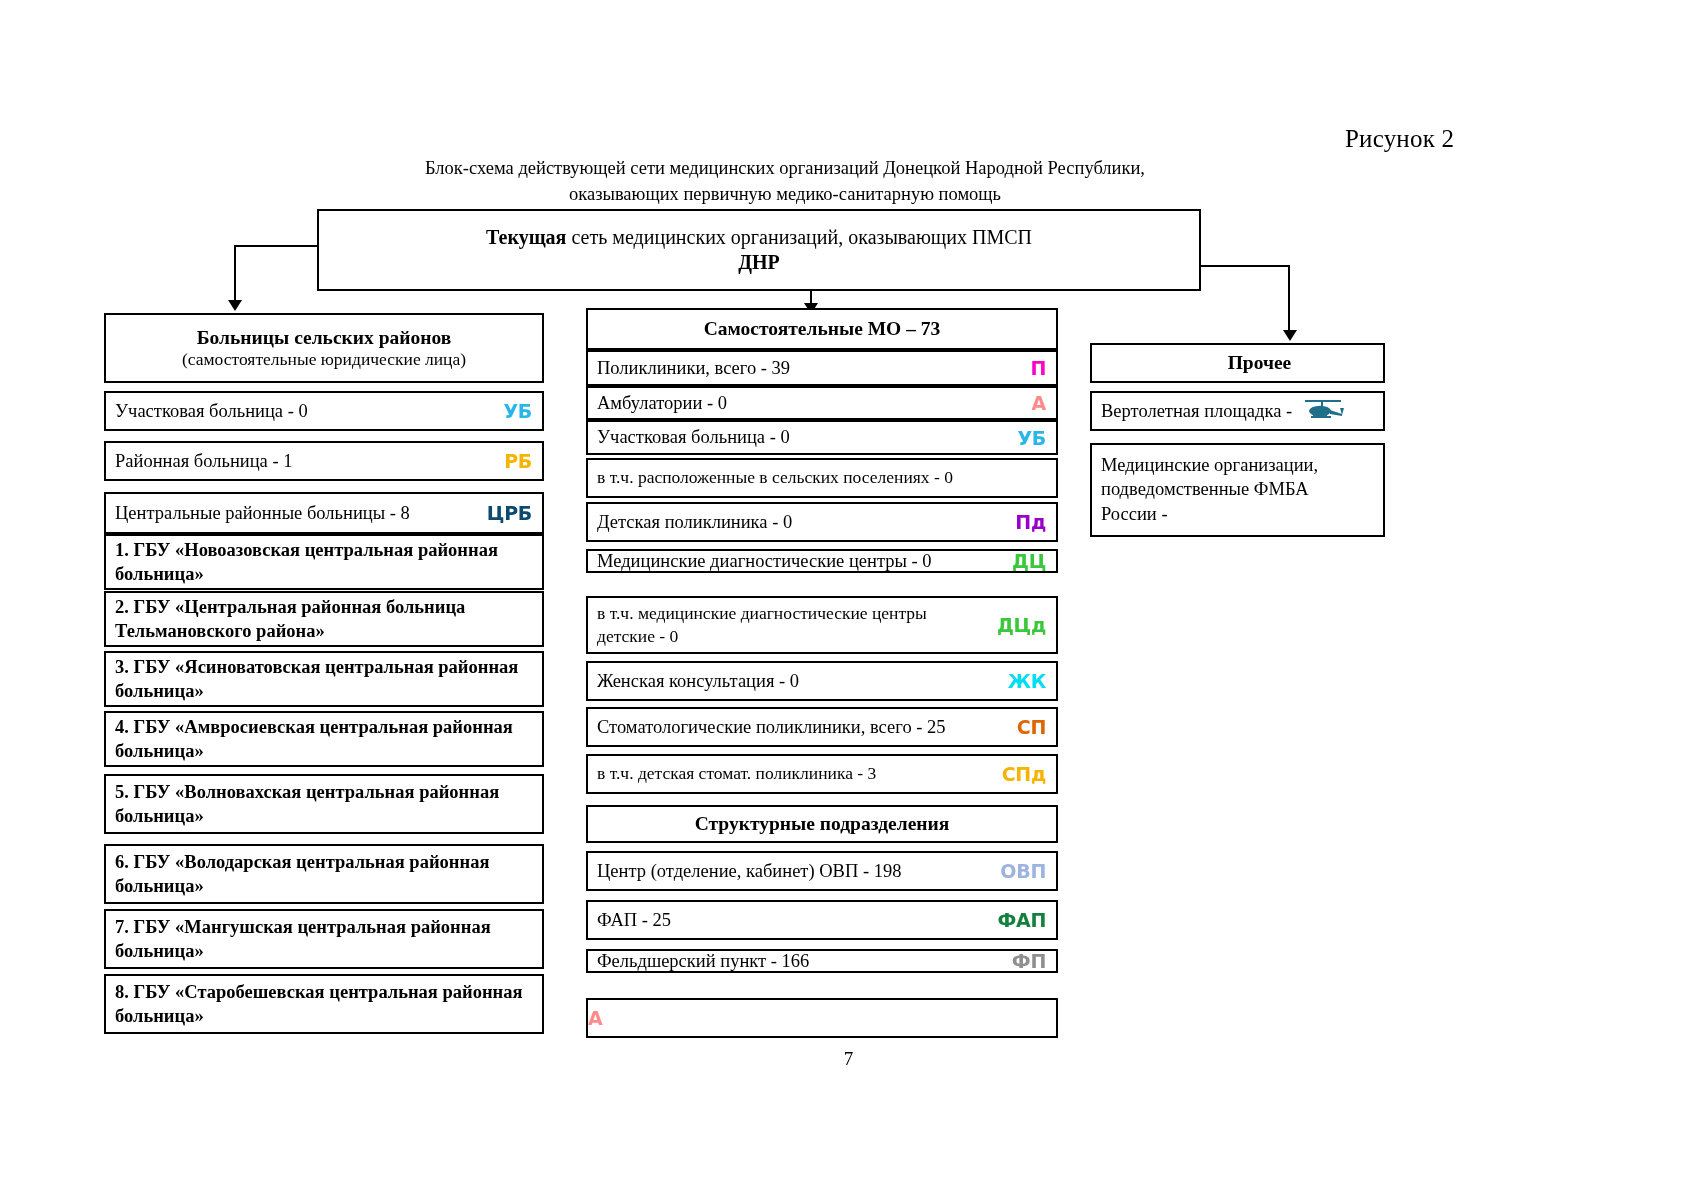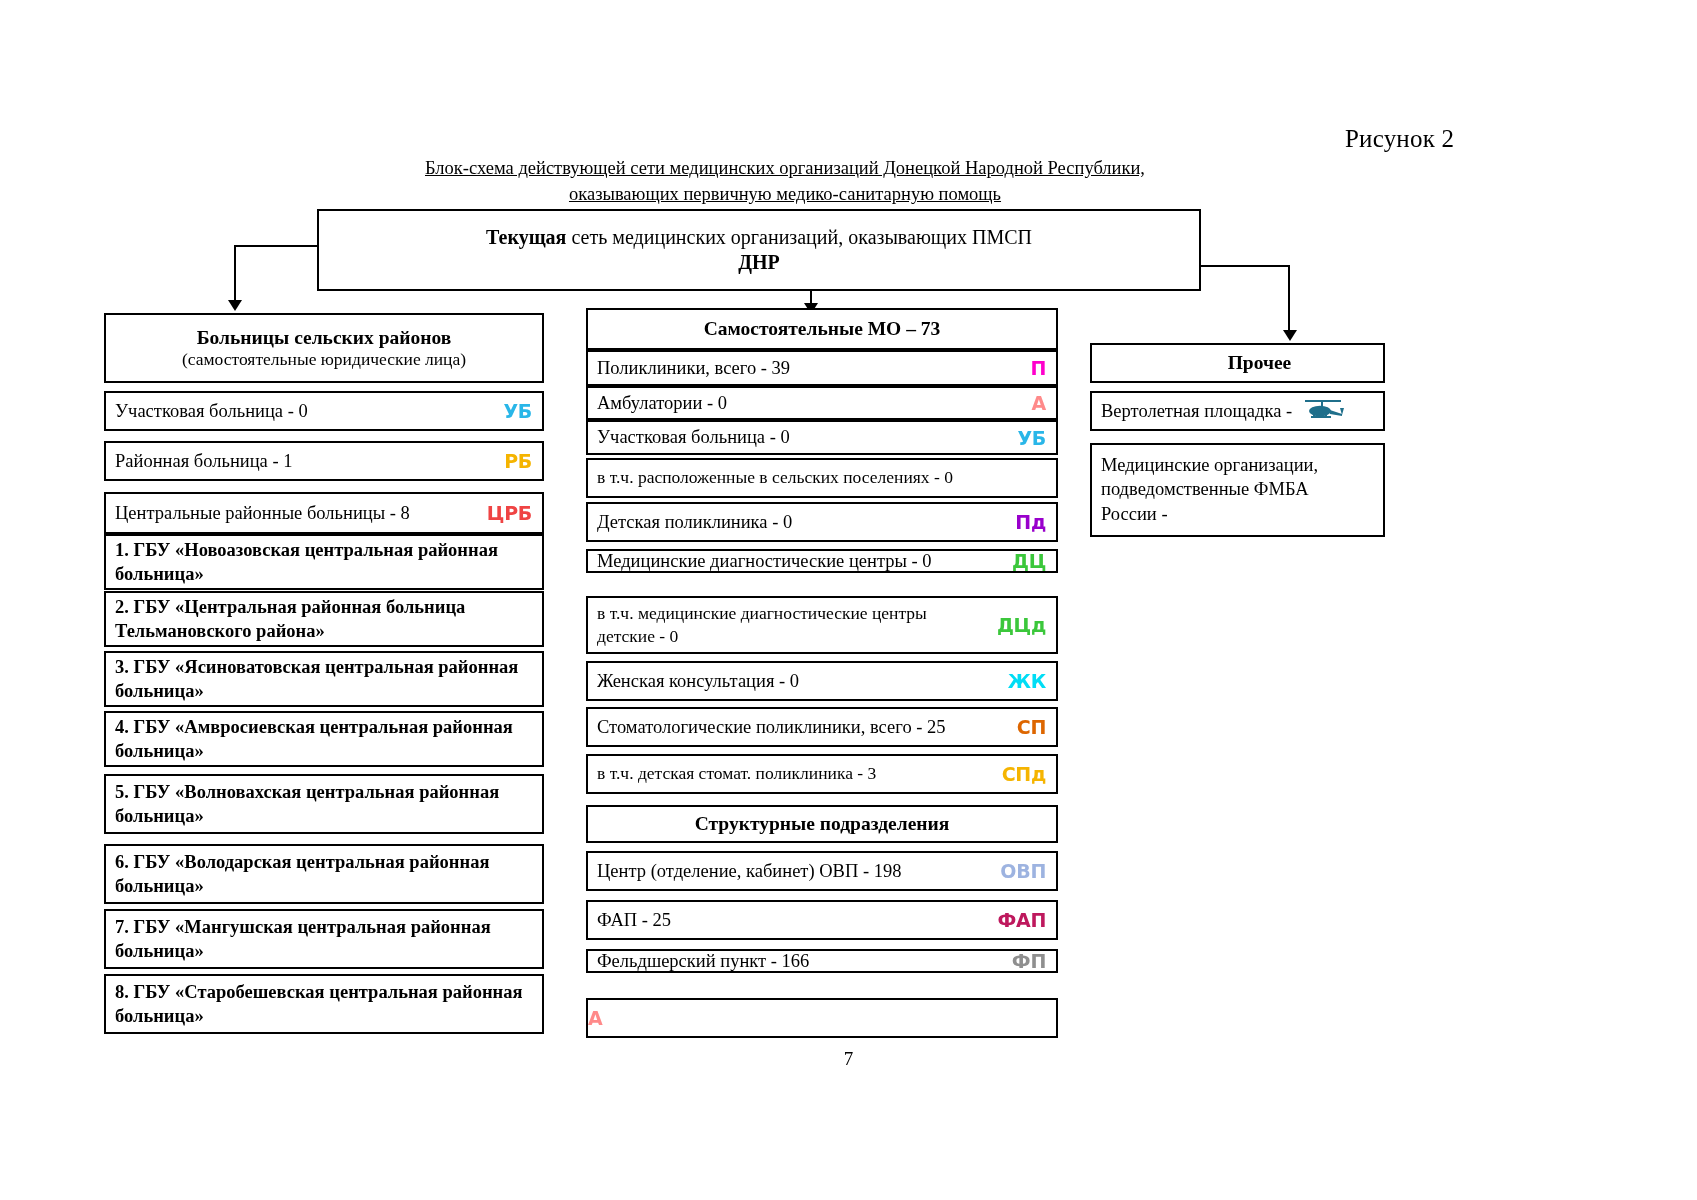--- a/index.html
+++ b/index.html
@@ -17,21 +17,21 @@
   .fig-label{
     position:absolute;left:1345px;top:125px;
     font-size:25px;letter-spacing:.2px;white-space:nowrap;
   }
 
   
   .title{
     position:absolute;left:335px;top:155px;width:900px;
     text-align:center;font-size:18.5px;line-height:1.42;
   }
-  .title div{white-space:nowrap;text-decoration:underline;}
+  .title div{white-space:nowrap;}
 
   
   .box{
     position:absolute;
     border:2px solid #000;
     background:#fff;
     box-sizing:border-box;
     display:flex;
     align-items:center;
   }
@@ -123,21 +123,21 @@
   <div class="box" style="left:104px;top:391px;width:440px;height:40px;">
     <span class="txt">Участковая больница - 0</span>
     <span class="badge" style="color:#29b6e8;">УБ</span>
   </div>
   <div class="box" style="left:104px;top:441px;width:440px;height:40px;">
     <span class="txt">Районная больница - 1</span>
     <span class="badge" style="color:#f5b400;">РБ</span>
   </div>
   <div class="box" style="left:104px;top:492px;width:440px;height:42px;">
     <span class="txt">Центральные районные больницы - 8</span>
-    <span class="badge" style="color:#ef4444;text-align:center;">ЦРБ</span>
+    <span class="badge" style="color:#0c4a6e;text-align:center;">ЦРБ</span>
   </div>
 
   <div class="box" style="left:104px;top:534px;width:440px;height:56px;">
     <span class="txt bold">1. ГБУ «Новоазовская центральная районная больница»</span>
   </div>
   <div class="box" style="left:104px;top:591px;width:440px;height:56px;">
     <span class="txt bold">2. ГБУ «Центральная районная больница Тельмановского района»</span>
   </div>
   <div class="box" style="left:104px;top:651px;width:440px;height:56px;">
     <span class="txt bold">3. ГБУ «Ясиноватовская центральная районная больница»</span>
@@ -205,21 +205,21 @@
   <div class="box ctr" style="left:586px;top:805px;width:472px;height:38px;">
     <span class="txt bold" style="font-size:19.5px;">Структурные подразделения</span>
   </div>
 
   <div class="box" style="left:586px;top:851px;width:472px;height:40px;">
     <span class="txt">Центр (отделение, кабинет) ОВП - 198</span>
     <span class="badge" style="color:#9db3e0;">ОВП</span>
   </div>
   <div class="box" style="left:586px;top:900px;width:472px;height:40px;">
     <span class="txt">ФАП - 25</span>
-    <span class="badge" style="color:#be185d;margin-left:14px;">ФАП</span>
+    <span class="badge" style="color:#15803d;margin-left:14px;">ФАП</span>
   </div>
   <div class="box" style="left:586px;top:949px;width:472px;height:24px;">
     <span class="txt">Фельдшерский пункт - 166</span>
     <span class="badge" style="color:#8f8f8f;">ФП</span>
   </div>
   <div class="box" style="left:586px;top:998px;width:472px;height:40px;">
     <span class="badge" style="color:#ff8a8a;">А</span>
   </div>
 
   <div class="box ctr" style="left:1090px;top:343px;width:295px;height:40px;padding-left:44px;">

